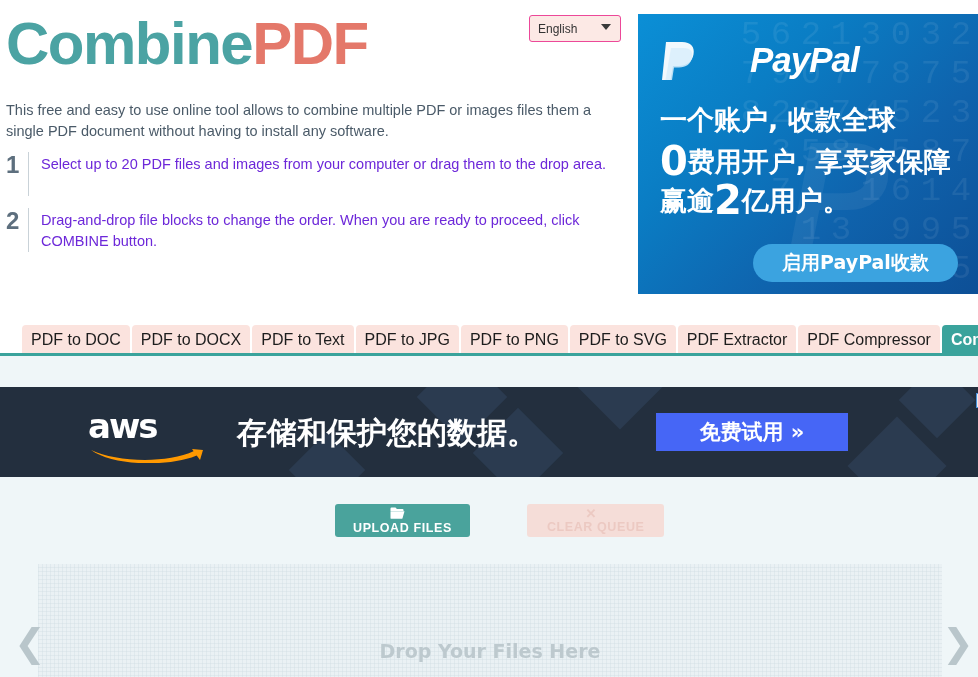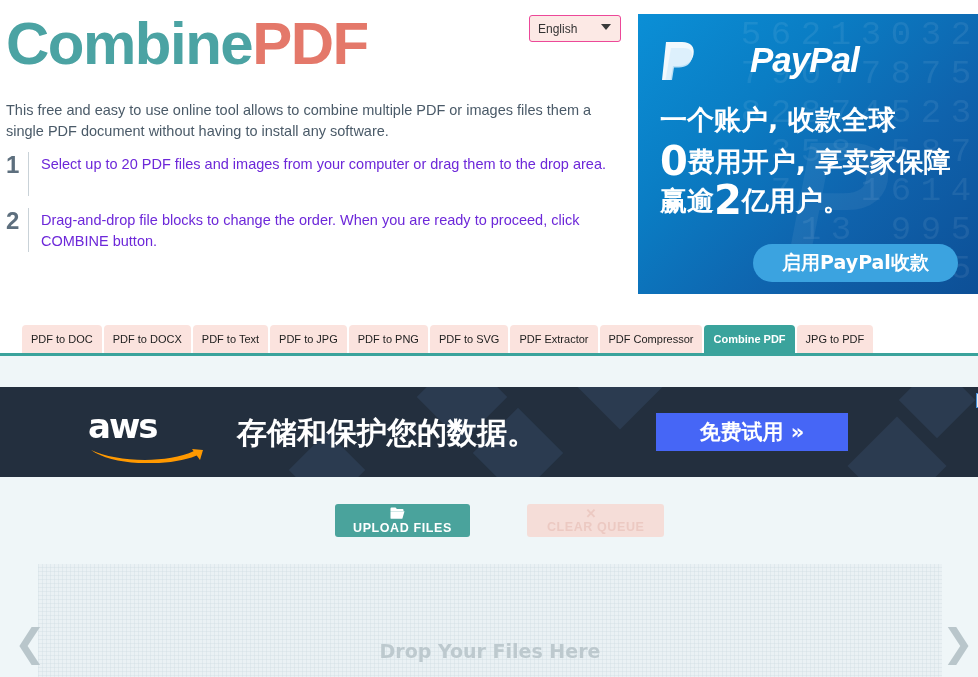--- a/index.html
+++ b/index.html
@@ -241,21 +241,21 @@
     position: absolute;
     left: 22px;
     top: 0;
     display: flex;
     align-items: flex-end;
     height: 30px;
   }
   .tab {
     background: #fbe3de;
     color: #1d1d1d;
-    font-size: 11px;
+    font-size: 16px;
     height: 29px;
     line-height: 29px;
     padding: 0 9px;
     border-radius: 4px 4px 0 0;
     margin-right: 2px;
     white-space: nowrap;
     box-sizing: border-box;
   }
   .tab.active {
     background: #3aa39c;

